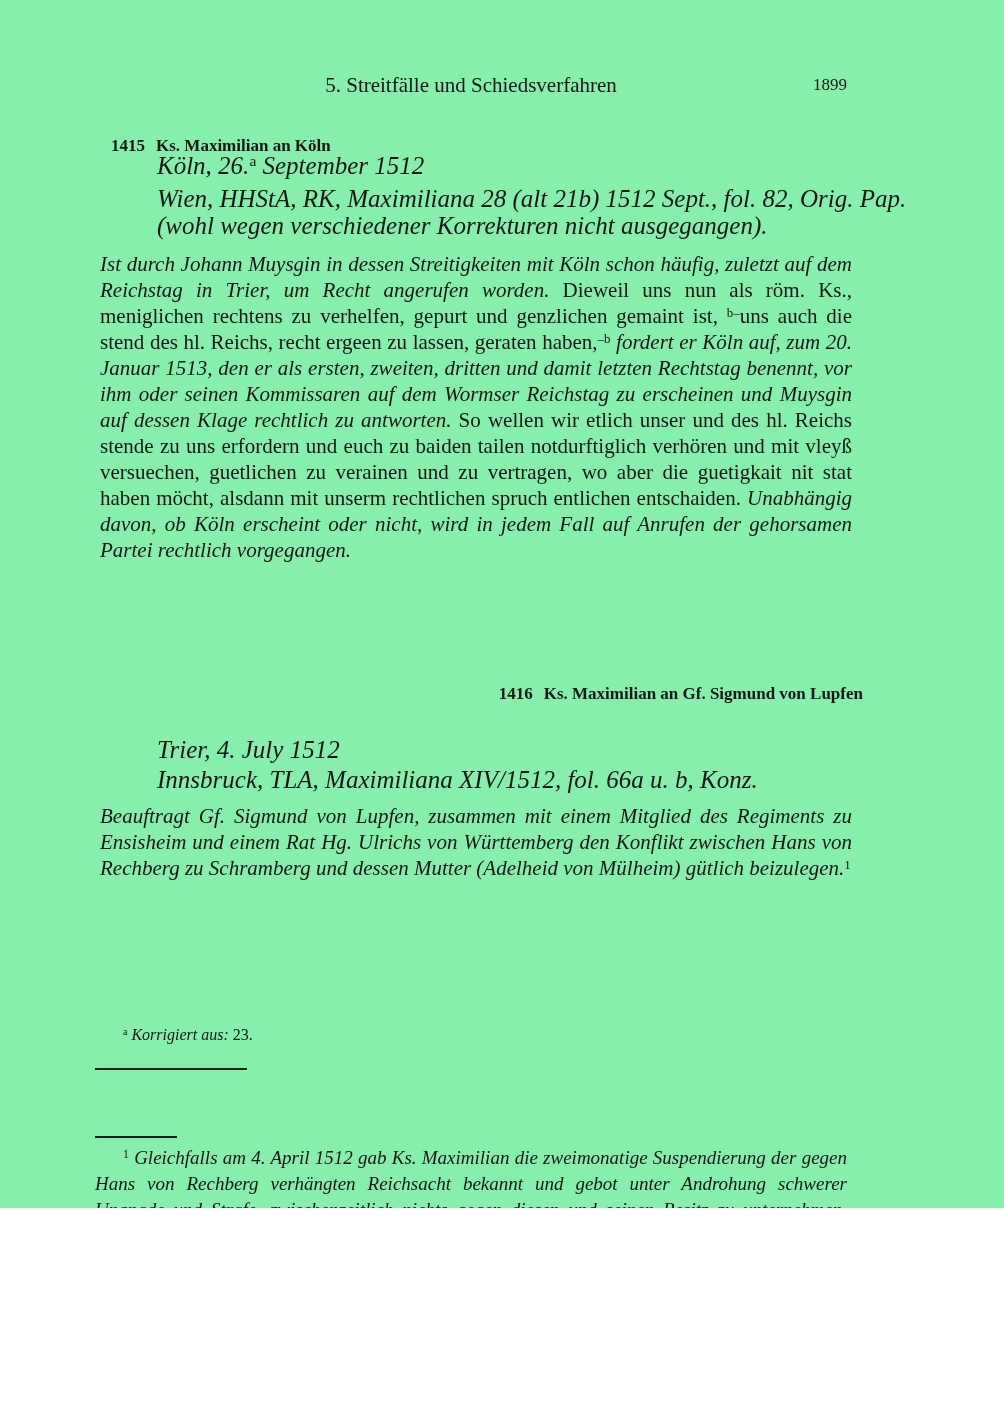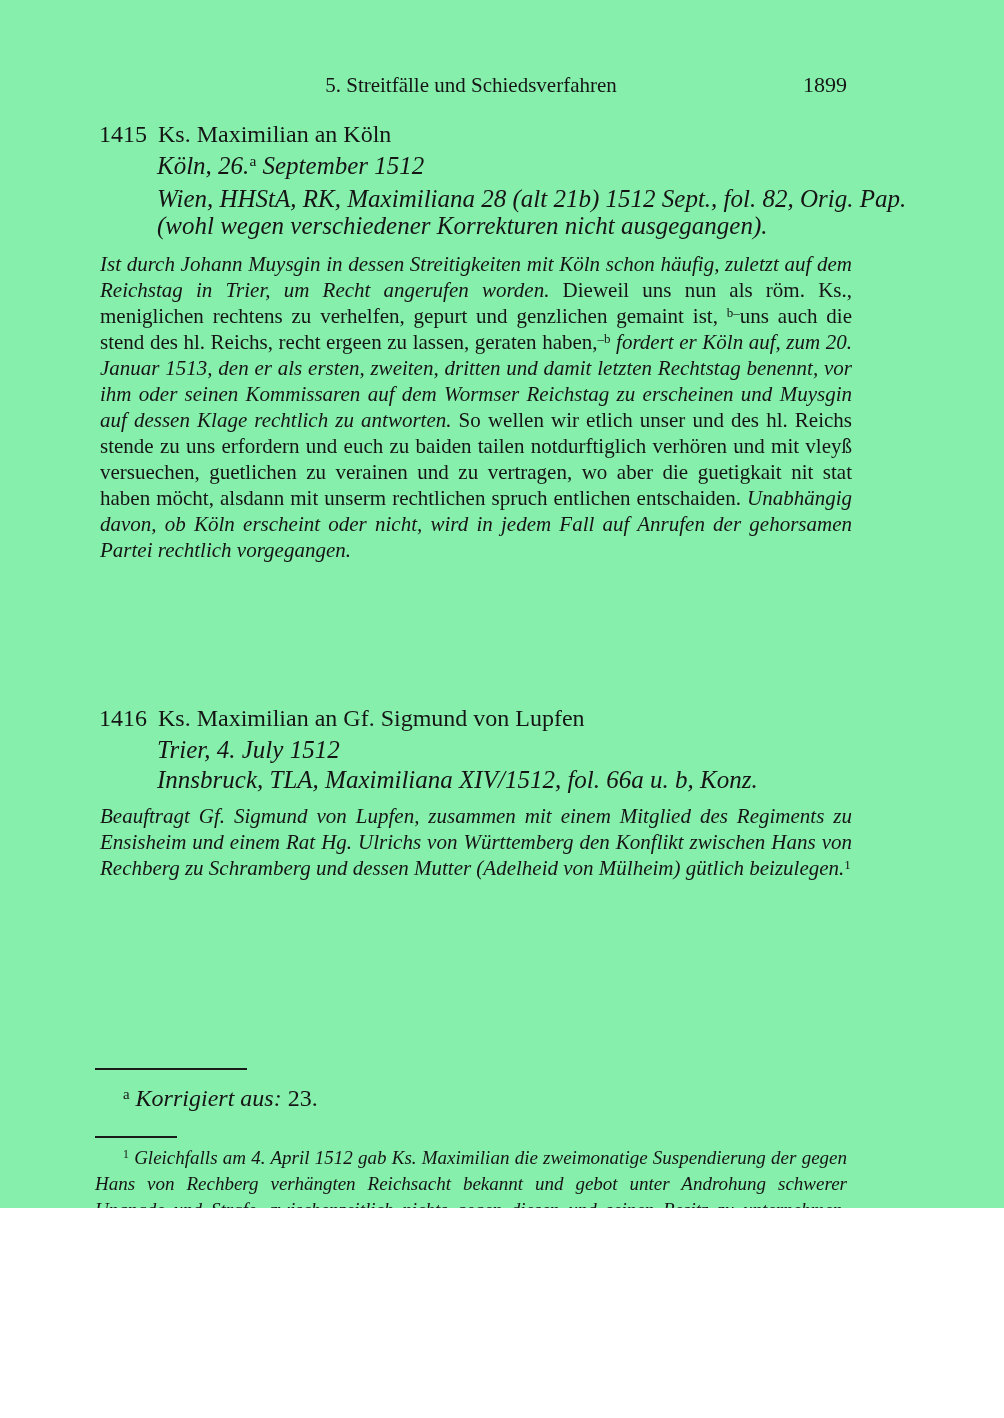--- a/index.html
+++ b/index.html
@@ -34,33 +34,33 @@
   .running-head {
     top: 72px;
     font-size: 21px;
     line-height: 26px;
     text-align: center;
   }
   .running-head .page-number {
     position: absolute;
     right: 0;
     top: 0;
-    font-size: 22px;
+    font-size: 17px;
   }
 
   
   .entry-title {
-    margin: 4px;
-    font-size: 24px;
+    margin: 16px;
+    font-size: 17px;
     line-height: 28px;
-    font-weight: normal;
+    font-weight: bold;
   }
   .entry-title .entry-num { margin-right: 11px; }
   .t1415 { top: 116px; }
-  .t1416 { top: 700px; }
+  .t1416 { top: 664px; text-align: right; }
 
   
   .dateline, .source {
     margin: 0;
     padding-left: 62px;
     font-size: 25px;
     line-height: 27px;
   }
   .d1415 { top: 152px; }
   .s1415 { top: 185px; }
@@ -91,22 +91,22 @@
   .rule {
     position: absolute;
     left: 95px;
     border-top: 2px solid #1a1a1a;
     height: 0;
   }
   .apparatus-rule { top: 1068px; width: 152px; }
   .footnote-rule  { top: 1136px; width: 82px; }
 
   .apparatus {
-    top: 1084px;
-    font-size: 24px;
+    top: 1020px;
+    font-size: 16px;
     line-height: 29px;
   }
   .app-note {
     margin: 0;
     text-indent: 28px;
   }
   .footnote {
     top: 1145px;
     font-size: 19px;
     line-height: 26px;

